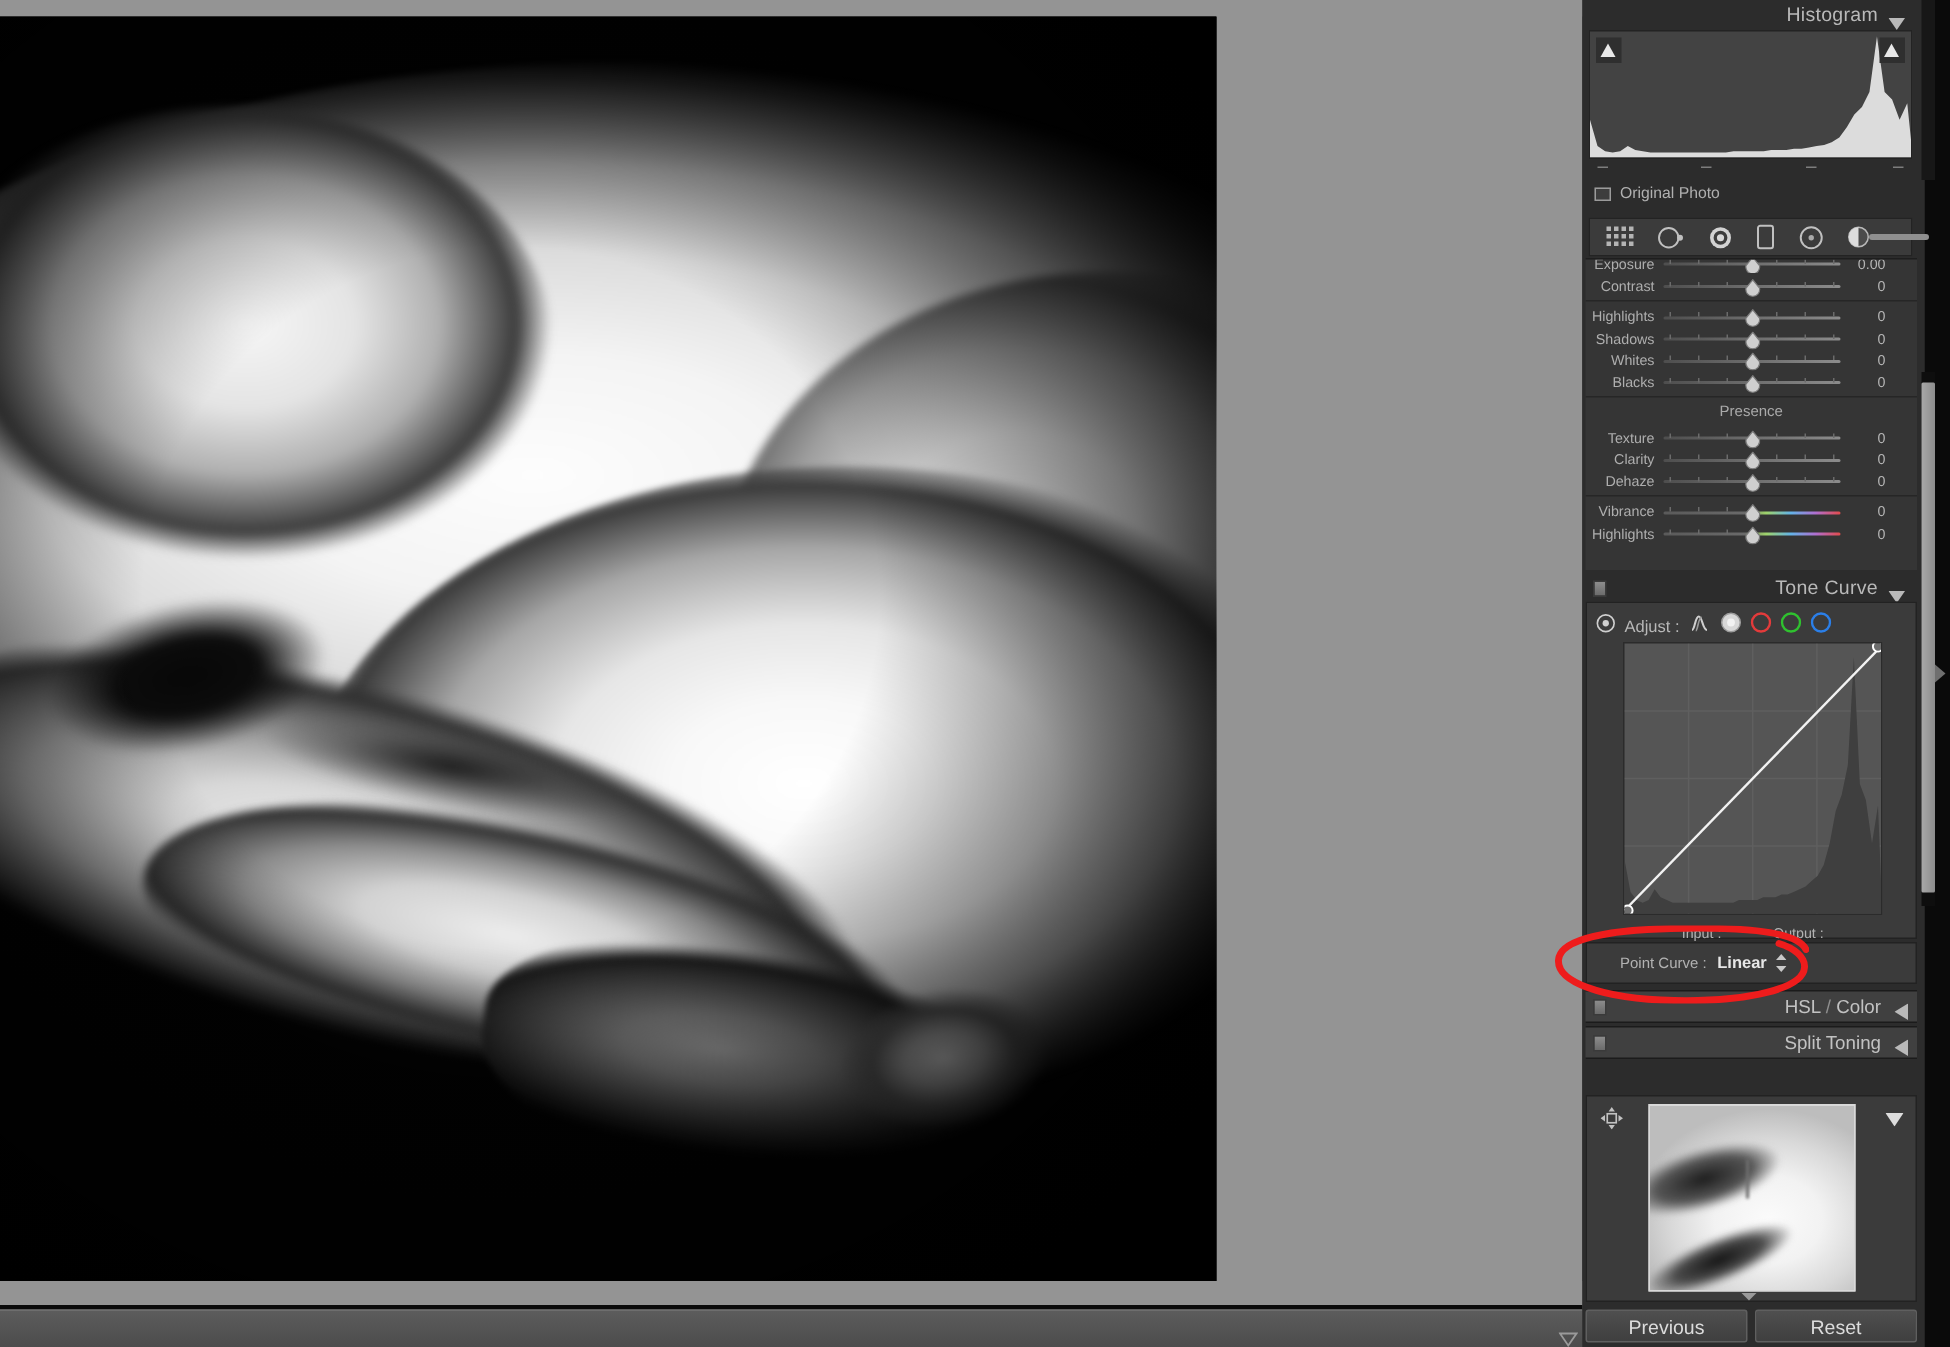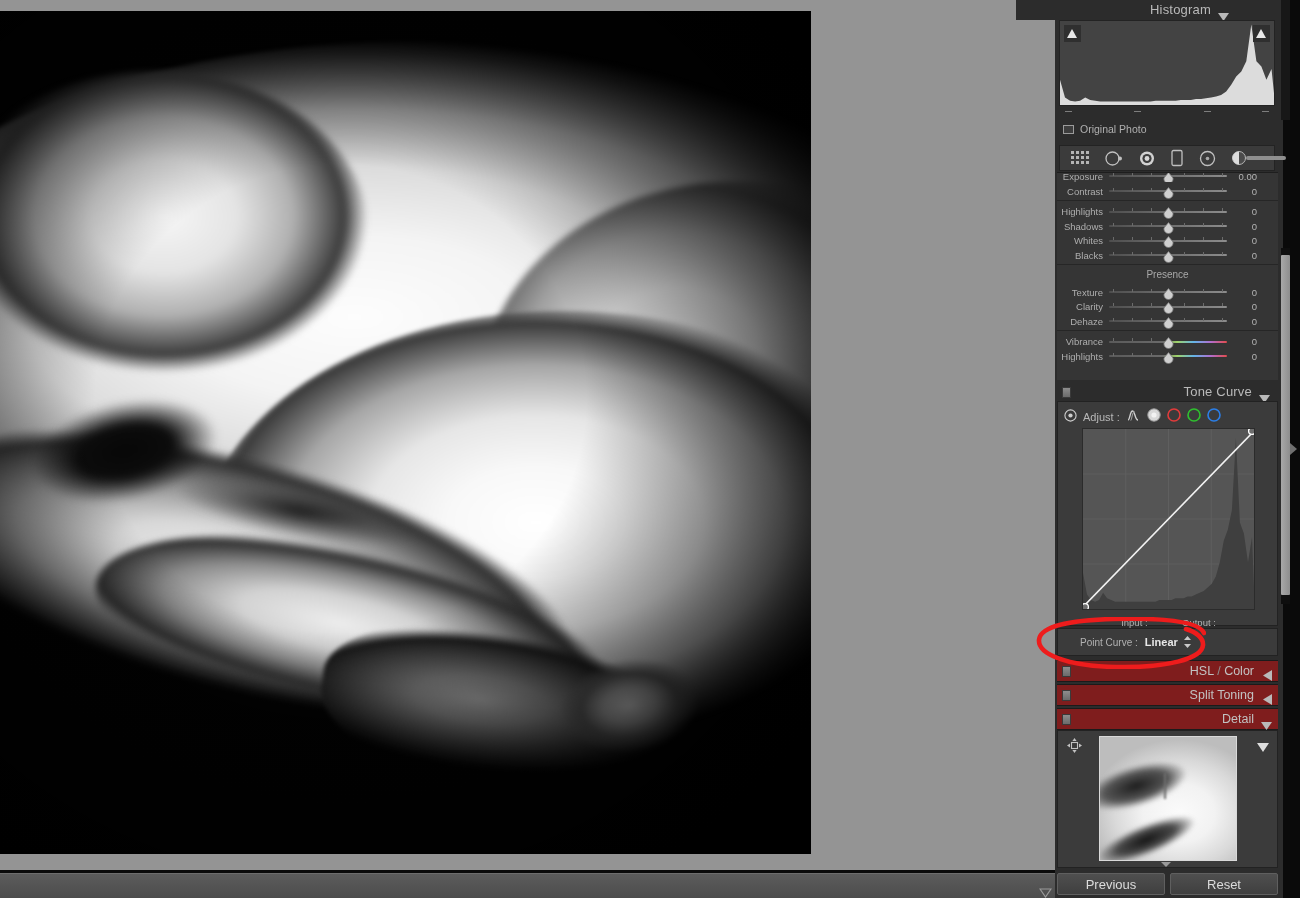--- a/index.html
+++ b/index.html
@@ -146,21 +146,21 @@
   .tc-io{ position:absolute; left:0; top:210px; width:221px; text-align:center; }
   .tc-io span{ font-size:9.5px; color:#b2b2b2; }
   .tc-io .out{ margin-left:30px; }
   .pc-row{ position:absolute; left:1057px; top:628px; width:221px; height:28px;
     background:#3b3b3b; border:1px solid #222; display:flex; align-items:center; }
   .pc-lbl{ font-size:10px; color:#b2b2b2; margin-left:22px; }
   .pc-val{ font-size:11px; color:#e7e7e7; margin-left:7px; font-weight:bold; }
   .pc-stepper{ margin-left:6px; display:flex; flex-direction:column; gap:2px; }
 
   
-  .coll{ position:absolute; left:1057px; width:221px; height:22px; background:#7f1d1d;
+  .coll{ position:absolute; left:1057px; width:221px; height:22px; background:#404040;
     border-top:1px solid #1b1b1b; border-bottom:1px solid #1b1b1b; }
   .coll .title{ position:absolute; right:24px; top:3px; font-size:12.5px; color:#c2c2c2; }
   .coll .title .slash{ color:#8f8f8f; }
   .coll .sq{ position:absolute; left:5px; top:5px; width:9px; height:11px;
     background:linear-gradient(#8d8d8d,#6b6b6b); border:1px solid #3a3a3a; }
   .coll .arrow{ position:absolute; right:6px; top:6px; }
 
   
   .detail-body{ position:absolute; left:1057px; top:730px; width:221px; height:138px;
     background:#3b3b3b; border:1px solid #222; }
@@ -230,21 +230,21 @@
           </svg>
       </span>
     </div>
   </div>
 
   <div class="right">
     <div class="gutter"></div>
     <div class="rp-inner"></div>
   </div>
 
-  <div style="position:absolute;left:1016px;top:0;width:221px;height:20px;" class="hdr">
+  <div style="position:absolute;left:1057px;top:0;width:221px;height:20px;" class="hdr">
     <span class="title">Histogram</span>
     <span class="tw">
       <svg width="11" height="8">
           <polygon points="0,0 11,0 5.5,8" fill="#b9b9b9"></polygon>
         </svg>
     </span>
   </div>
 
   <div class="histo-box">
     <svg class="histo-svg" width="214" height="84" viewBox="0 0 214 84" preserveAspectRatio="none">
@@ -647,29 +647,20 @@
   <div class="coll" style="top:684px">
     <span class="sq"></span>
     <span class="title">Split Toning</span>
     <span class="arrow">
       <svg width="9" height="11">
           <polygon points="9,0 9,11 0,5.5" fill="#b9b9b9"></polygon>
         </svg>
     </span>
   </div>
 
-  <div class="coll" style="top:708px">
-    <span class="sq"></span>
-    <span class="title">Detail</span>
-    <span class="arrow" style="top:7px">
-      <svg width="11" height="8">
-          <polygon points="0,0 11,0 5.5,8" fill="#b9b9b9"></polygon>
-        </svg>
-    </span>
-  </div>
 
   <div class="detail-body">
     <span class="dt-target">
       <svg width="15" height="15" viewBox="0 0 15 15">
         <rect x="4.5" y="4.5" width="6" height="6" fill="none" stroke="#c2c2c2" stroke-width="1.1"></rect>
         <polygon points="7.5,0 9.6,3 5.4,3" fill="#c2c2c2"></polygon>
         <polygon points="7.5,15 9.6,12 5.4,12" fill="#c2c2c2"></polygon>
         <polygon points="0,7.5 3,5.4 3,9.6" fill="#c2c2c2"></polygon>
         <polygon points="15,7.5 12,5.4 12,9.6" fill="#c2c2c2"></polygon>
       </svg>

